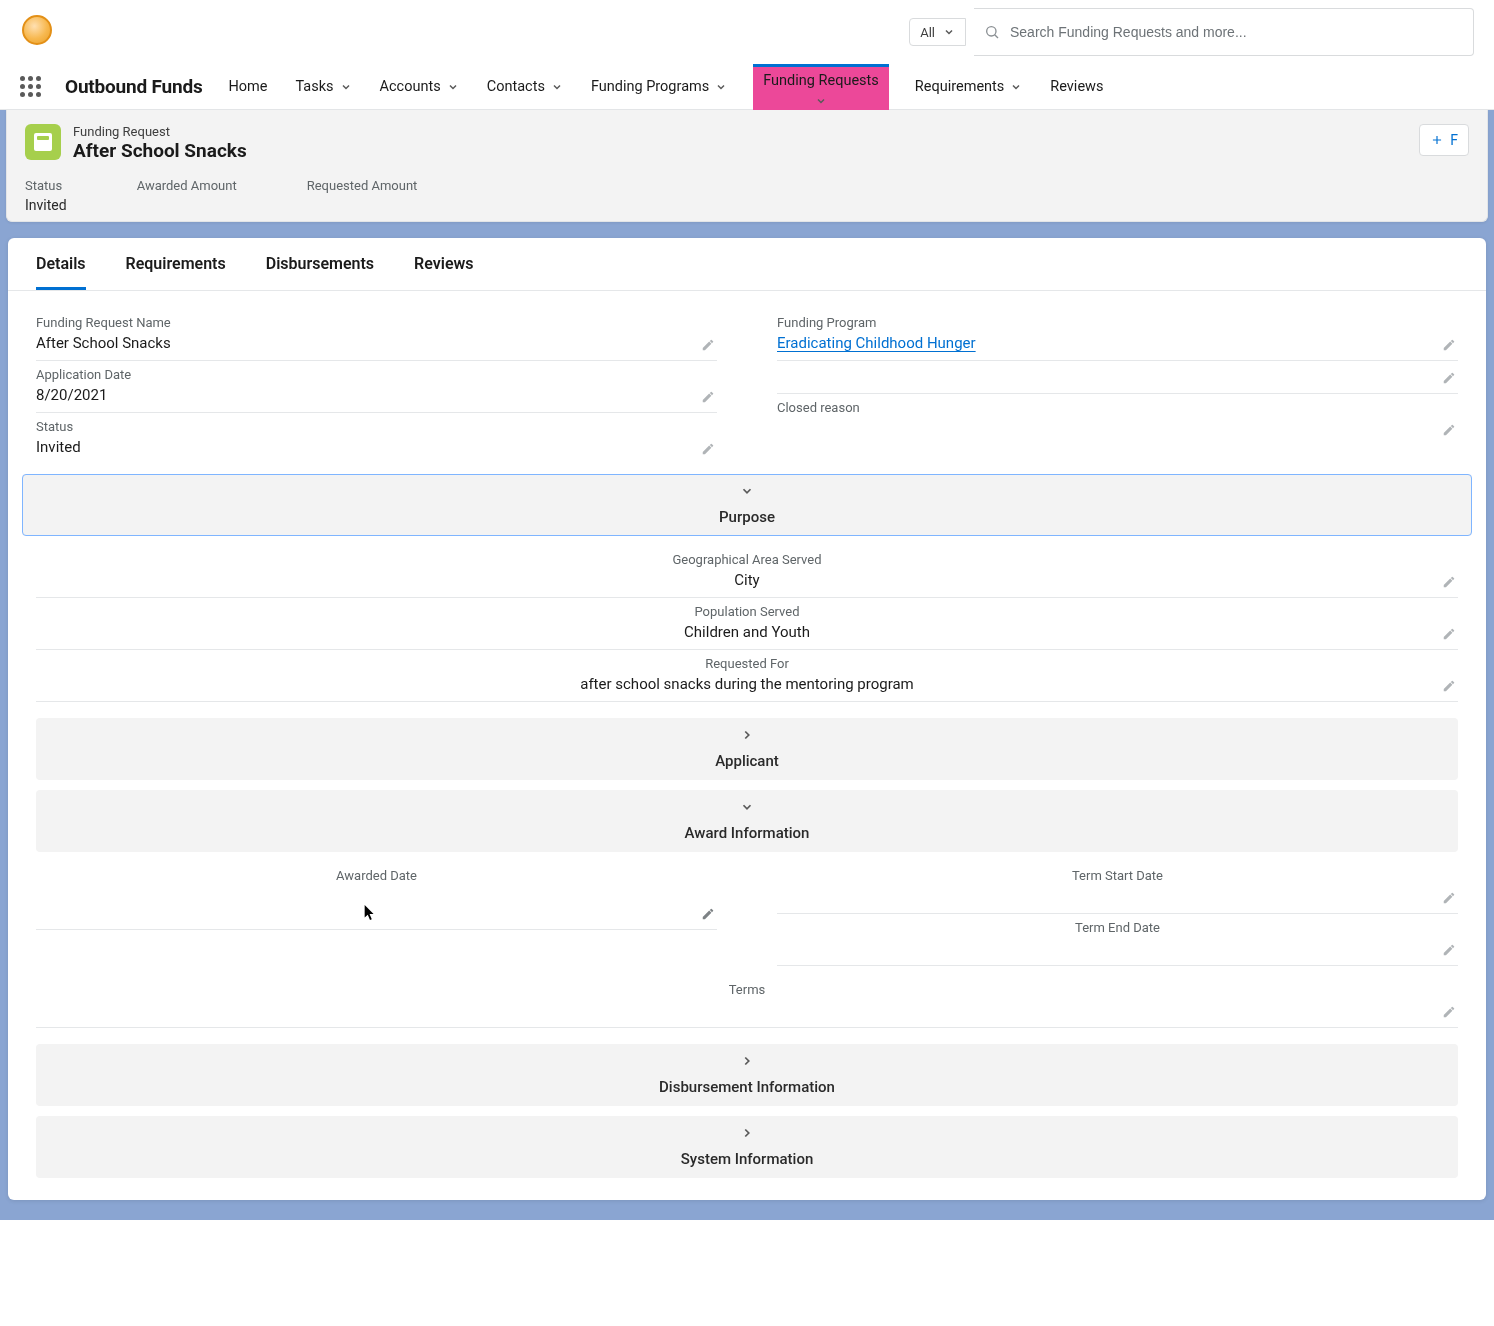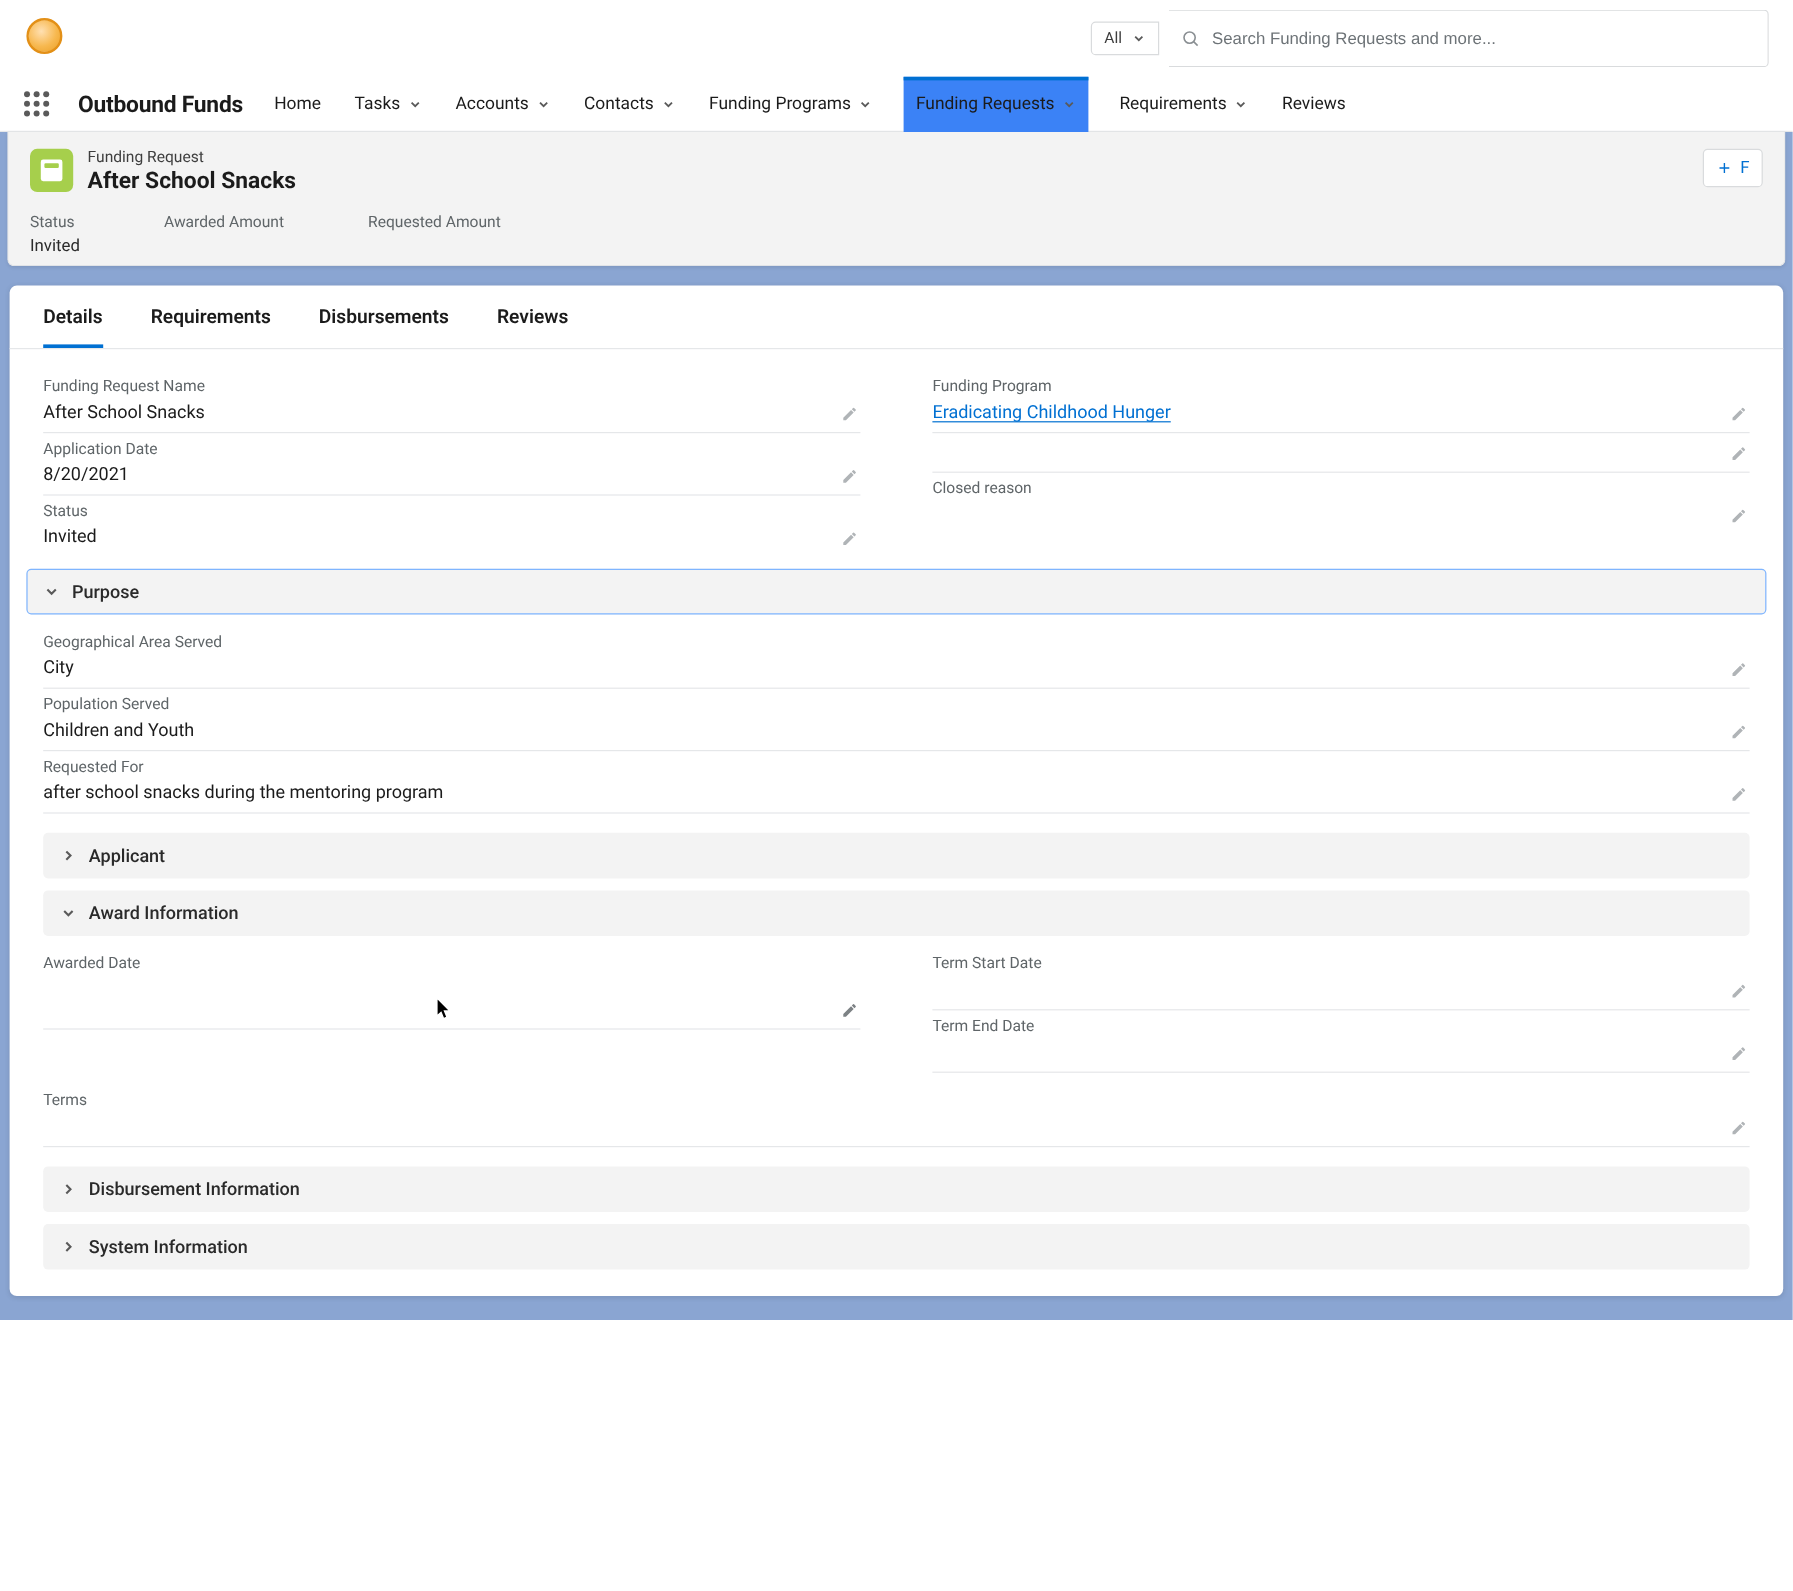--- a/index.html
+++ b/index.html
@@ -84,22 +84,23 @@
       font-size: 14.5px; color: #1b1b1b;
       height: 46px;
       padding: 0 2px;
       white-space: nowrap;
       border-top: 3px solid transparent;
       border-bottom: 3px solid transparent;
       justify-content: flex-end;
     }
     .nav-item.active {
       border-top-color: #0070d2;
-      background: #3b82f6;
+      background: #ec4899;
       padding: 0 10px;
+      flex-direction: column;
     }
     .chev { color: #5a5a5a; }
 
     
     .page-wrap {
       background: #8aa5d2;
       padding-bottom: 20px;
     }
     .page-header {
       background: #f3f3f3;
@@ -172,24 +173,24 @@
       position: absolute; right: 2px; bottom: 8px;
       color: #b0b4b7;
     }
 
     .section {
       background: #f3f3f3;
       border-radius: 4px;
       padding: 10px 14px;
       margin-top: 10px;
       font-size: 15px; font-weight: 500; color: #2a2a2a;
-      display: flex; align-items: center; gap: 10px;
+      display: flex; align-items: center; gap: 10px; flex-direction: column;
     }
     .section.outlined { outline: 1px solid #7fb5ff; outline-offset: -1px; }
-    .section-body { padding: 10px 0 6px; }
+    .section-body { padding: 10px 0 6px; text-align: center; }
 
     .cursor {
       position: absolute;
       left: 328px;
       width: 12px; height: 16px;
       pointer-events: none;
       color: #000;
     }
 
     svg { display: block; }

